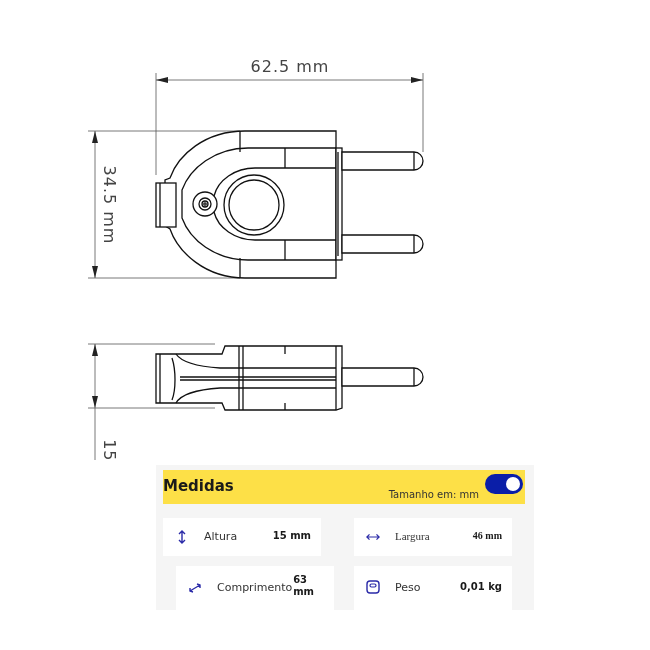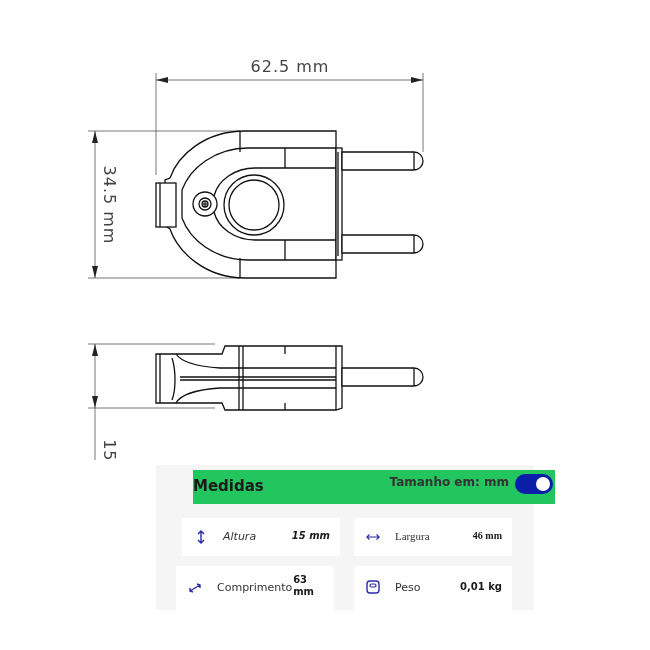--- a/index.html
+++ b/index.html
@@ -1,29 +1,29 @@
 <!DOCTYPE html>
 <html><head>
 <meta charset="utf-8">
 <style>
   html, body { margin:0; padding:0; background:#ffffff; }
   body { width:650px; height:650px; position:relative; overflow:hidden; font-family:"DejaVu Sans", sans-serif; }
   #drawing { position:absolute; left:0; top:0; width:650px; height:460px; }
   .dim-label { font-family:"DejaVu Sans", sans-serif; font-size:16px; fill:#444; letter-spacing:1px; }
   #panel { position:absolute; left:156px; top:465px; width:378px; height:145px; background:#f5f5f5; }
-  #panel-header { position:absolute; left:7px; top:5px; width:362px; height:34px; background:#22c55e;margin-left:30px; }
+  #panel-header { position:absolute; left:7px; top:5px; width:362px; height:34px; background:#fde047; }
   #panel-title { position:absolute; left:0px; top:7px; font-size:15px; font-weight:bold; color:#1a1a1a; }
-  #unit-label { position:absolute; right:46px; top:5px; font-size:12px; color:#333;font-weight:bold; }
+  #unit-label { position:absolute; right:46px; top:19px; font-size:10px; color:#333; }
   #unit-toggle { position:absolute; right:2px; top:4px; width:38px; height:20px; border-radius:10px; background:#0a1ea8; cursor:pointer; }
   #unit-toggle .knob { position:absolute; right:3px; top:3px; width:14px; height:14px; border-radius:50%; background:#fff; }
   .card { position:absolute; width:158px; background:#ffffff; }
   .card .icon { position:absolute; left:12px; width:14px; height:14px; color:#2a2aa8; display:flex; align-items:center; justify-content:center; }
   .card .lbl { position:absolute; left:41px; font-size:11px; color:#333; }
   .card .val { position:absolute; right:10px; font-size:10px; font-weight:bold; color:#1a1a1a; text-align:left; line-height:12px; }
-  #card-altura { left:26px; top:53px; height:38px;font-style:italic; }
+  #card-altura { left:7px; top:53px; height:38px; }
   #card-largura { left:198px; top:53px; height:38px;font-family:Liberation Serif, serif; }
   #card-comprimento { left:20px; top:101px; height:44px; }
   #card-peso { left:198px; top:101px; height:44px; }
 </style>
 </head>
 <body>
 
 <svg id="drawing" viewBox="0 0 650 460" xmlns="http://www.w3.org/2000/svg">
   <g stroke="#555" stroke-width="0.8" fill="none">
 

